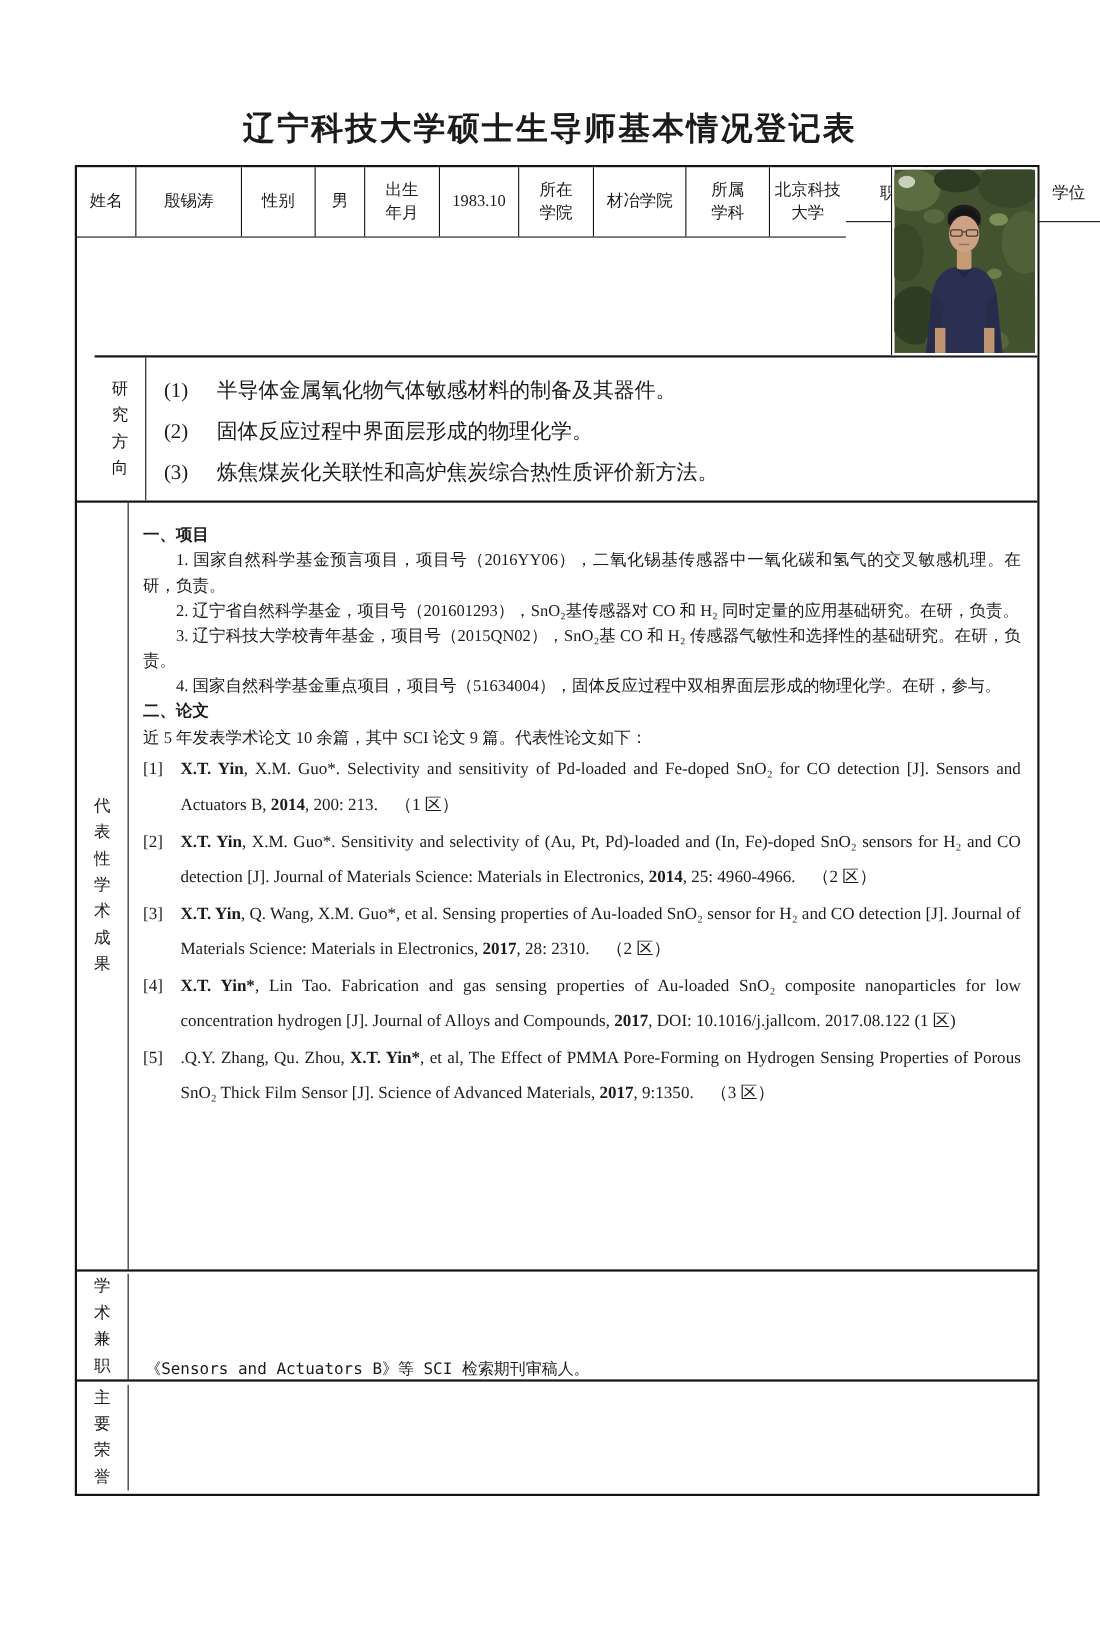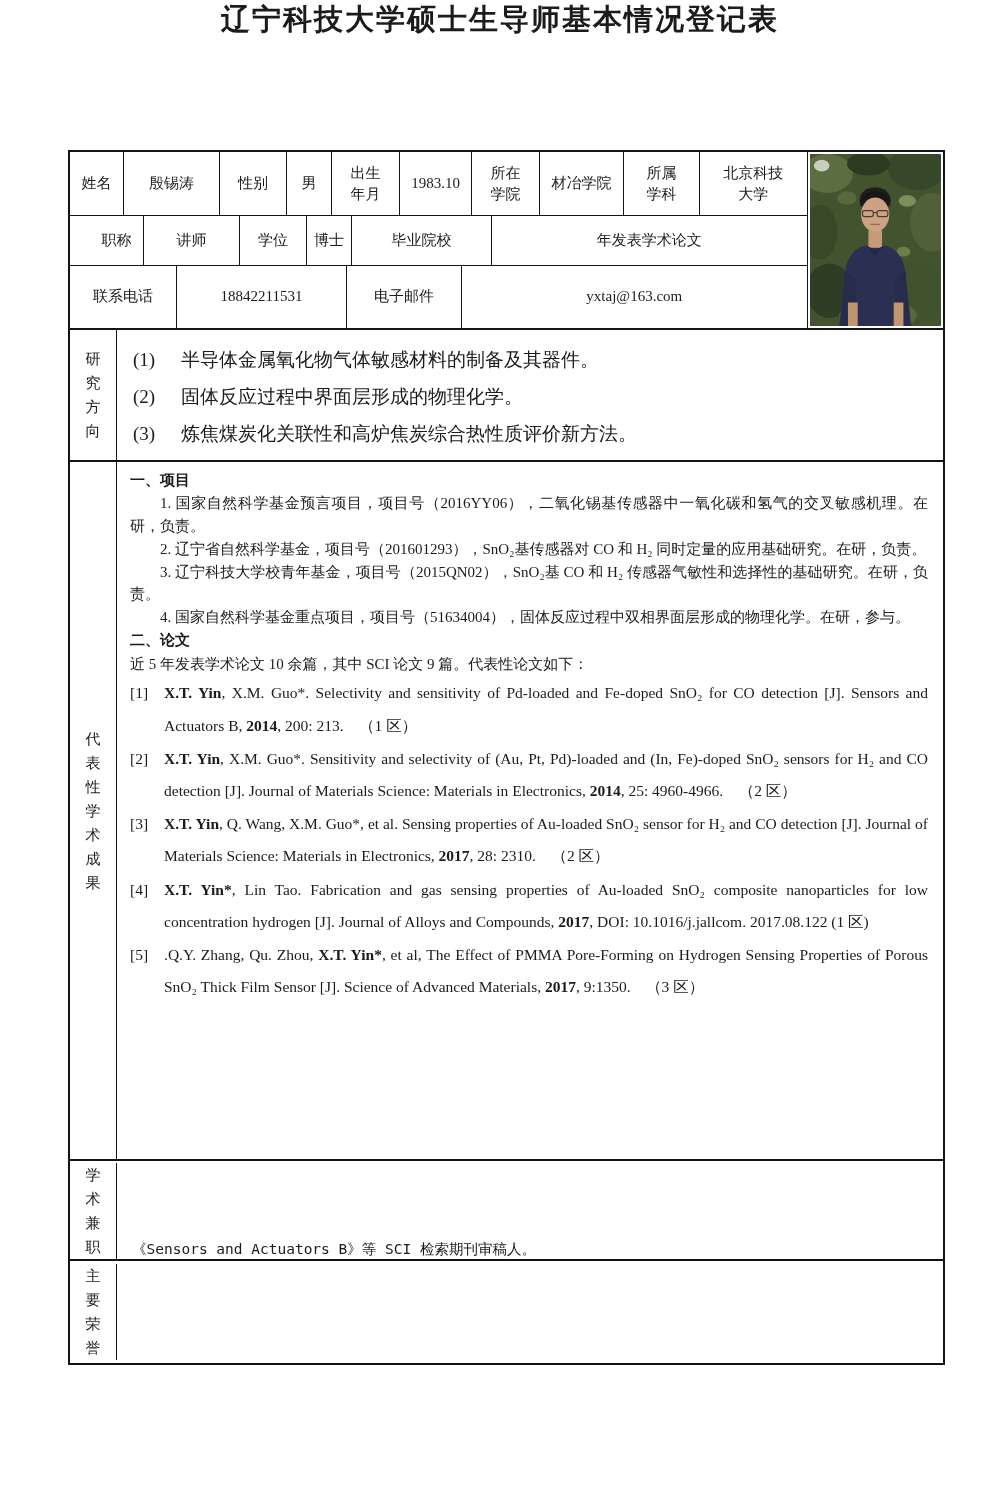--- a/index.html
+++ b/index.html
@@ -1,42 +1,42 @@
 <!DOCTYPE html>
 <html><head>
 <meta charset="utf-8">
 <style>
   html,body{margin:0;padding:0;background:#ffffff;}
   .page{position:relative;width:1000px;height:1500px;background:#fff;
         font-family:"Liberation Serif","DejaVu Serif",serif;color:#1b1b1b;overflow:hidden;}
-  .title{margin:0;font-size:29px;font-weight:700;text-align:center;letter-spacing:2px;}
+  .title{margin:0;padding-top:97px;font-size:29px;font-weight:700;text-align:center;letter-spacing:2px;}
   .tbl{position:absolute;left:68px;top:150px;width:877px;border:2px solid #141414;box-sizing:border-box;background:#fff;}
   .top{display:flex;}
-  .top-left{width:740px;display:flex;flex-direction:column;}
+  .top-left{width:740px;display:flex;flex-direction:row;}
   .trow{display:flex;border-bottom:1px solid #141414;}
   .trow.r3{border-bottom:none;justify-content:flex-end;}
   .r1{height:63px;} .r2{height:49px;padding-left:20px;} .r3{height:62px;}
   .cell{box-sizing:border-box;border-right:1px solid #141414;display:flex;align-items:center;
         justify-content:center;text-align:center;font-size:15px;padding:2px;line-height:1.3;}
   .top-left .trow .cell:last-child{border-right:none;}
   .photo-cell{width:137px;border-left:1px solid #141414;box-sizing:border-box;padding:2px;background:#fff;}
   .photo-cell svg{display:block;width:100%;height:100%;}
   .wrap2{width:2.3em;margin:auto;line-height:1.35;word-break:break-all;}
   .wrap4{width:4.3em;margin:auto;line-height:1.35;word-break:break-all;}
   .sec{display:flex;border-top:2px solid #141414;}
   .vlabel{width:46px;border-right:1px solid #141414;display:flex;align-items:center;
           justify-content:center;font-size:15px;flex:none;}
   .stack{width:1.15em;line-height:1.6;text-align:center;word-break:break-all;}
   .sec-content{flex:1;box-sizing:border-box;overflow:hidden;}
-  .sec-research{height:130px;}
+  .sec-research{height:130px;margin-left:16px;}
   .sec-research .sec-content{padding:17px 10px 0 16px;}
   .res-item{margin-bottom:11px;font-size:19px;}
   .res-num{display:inline-block;min-width:26px;margin-right:22px;}
   .sec-big{height:697px;}
-  .sec-big .sec-content{padding:7px 15px 0 13px;font-size:15px;}
+  .sec-big .sec-content{padding:19px 15px 0 13px;font-size:15px;}
   .ach-h{font-weight:700;line-height:1.55;}
   .project{margin:0;text-indent:2em;line-height:1.52;text-align:justify;}
   .papers-intro{line-height:1.6;}
   .pub{display:flex;line-height:2.08;font-size:15.5px;margin-top:1px;}
   .pnum{width:34px;flex:none;}
   .ptext{flex:1;text-align:justify;}
   .bold{font-weight:700;}
   .sec-service{height:98px;align-items:flex-end;}
   .sec-service .sec-content{display:flex;align-items:center;padding-left:15px;
       font-family:"DejaVu Sans Mono","Liberation Mono",monospace;font-size:14.5px;}

